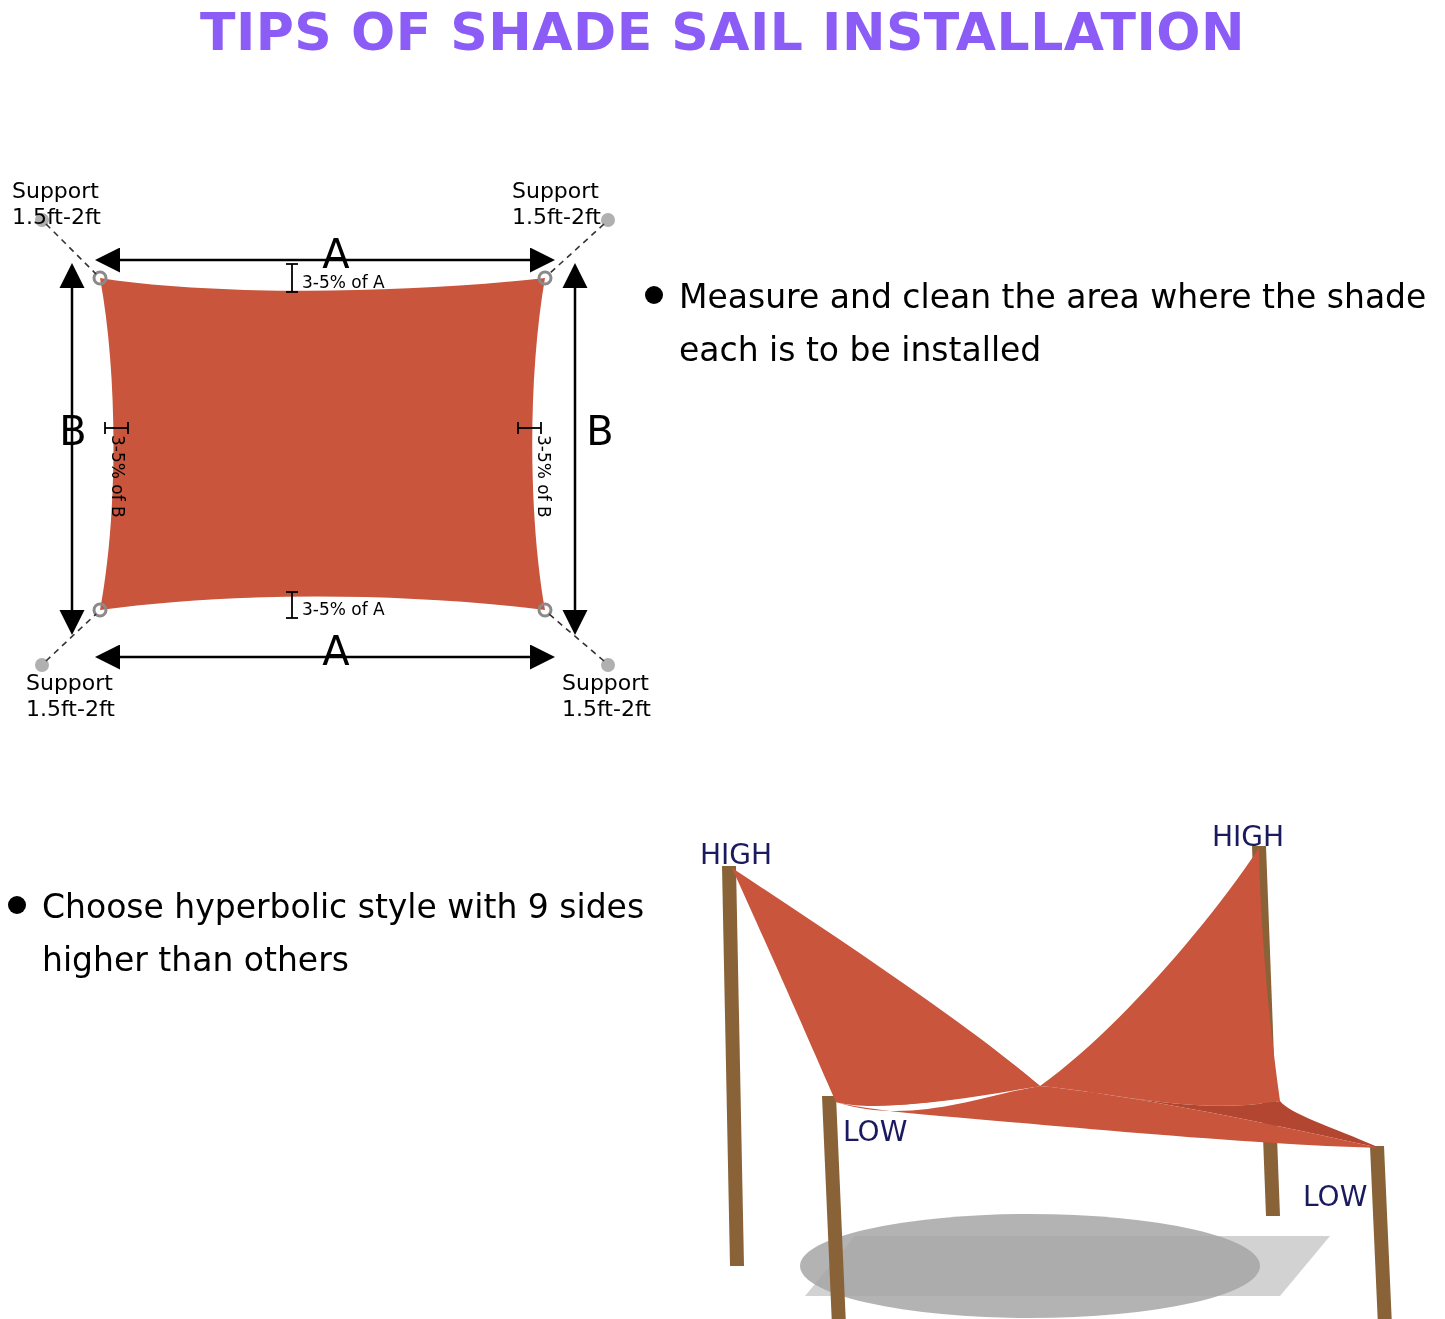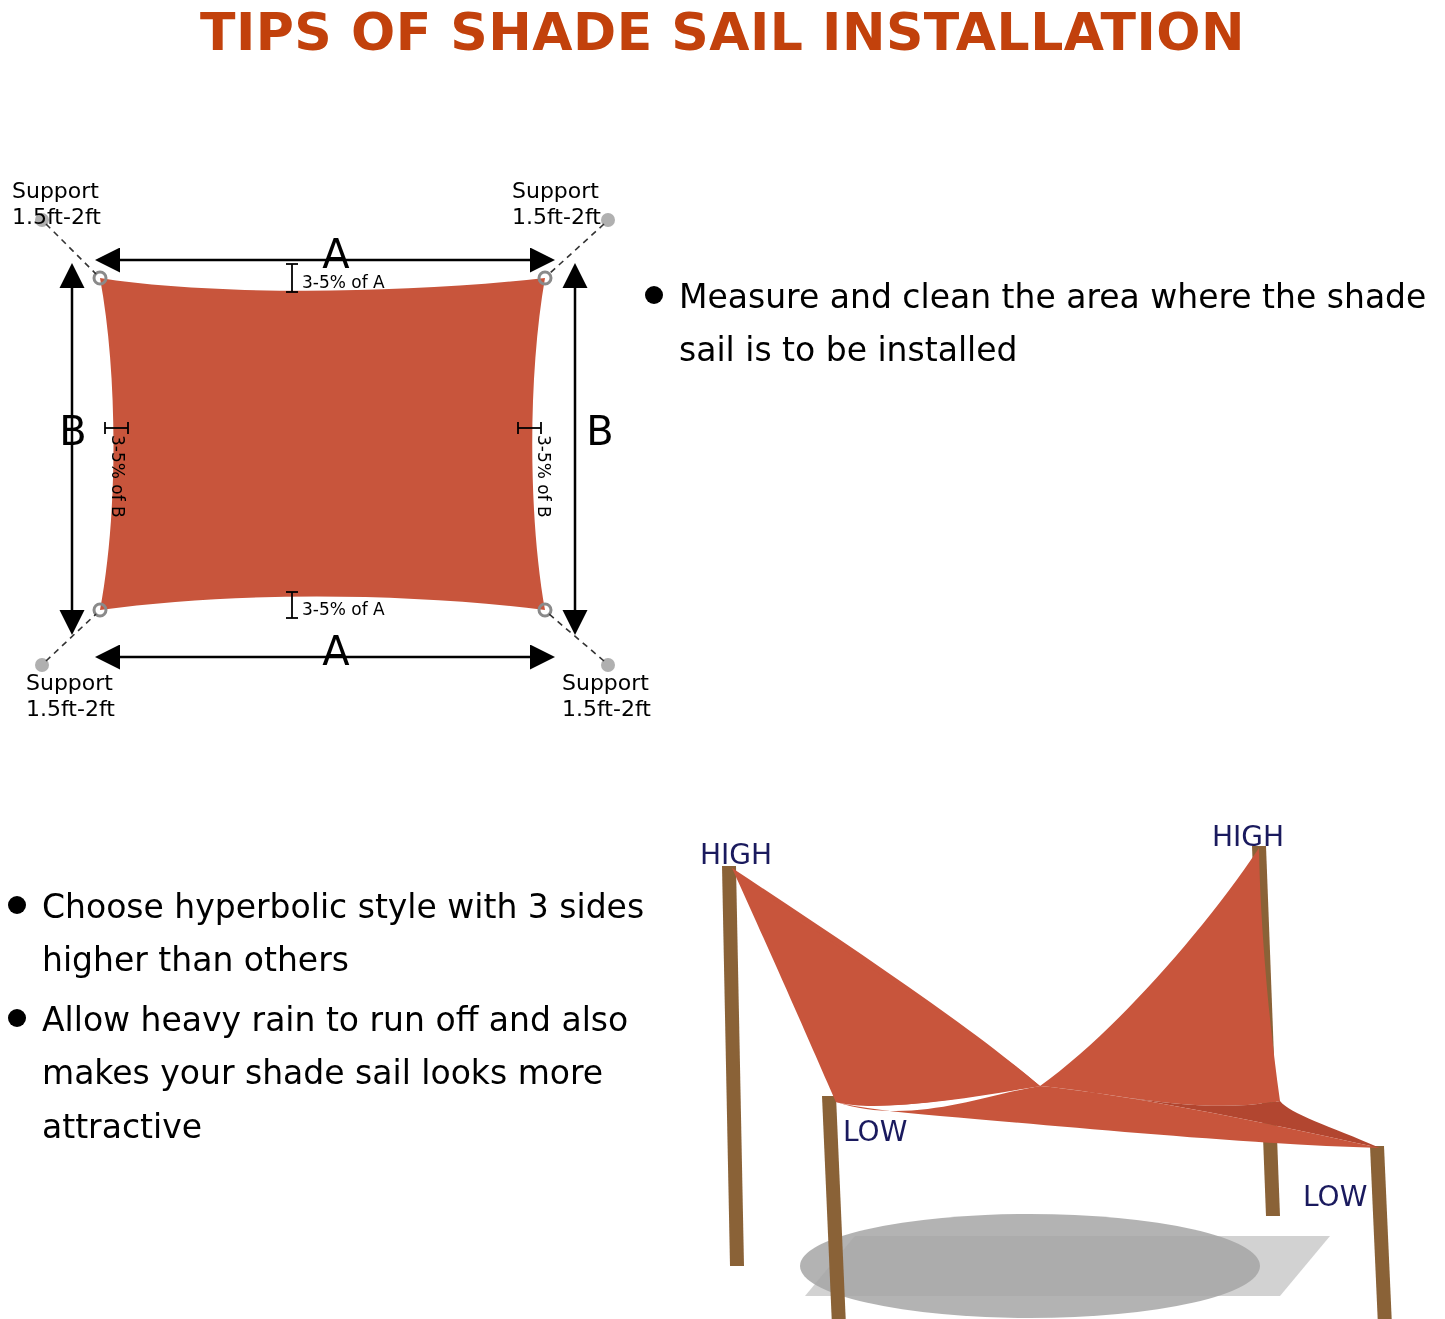--- a/index.html
+++ b/index.html
@@ -20,21 +20,21 @@
   .title {
     position: absolute;
     top: 2px;
     left: 0;
     width: 1445px;
     text-align: center;
     font-family: "DejaVu Sans", sans-serif;
     font-weight: bold;
     font-size: 52px;
     letter-spacing: 0.5px;
-    color: #c2410c;
+    color: #8b5cf6;
     white-space: nowrap;
   }
 
   
   .top-diagram {
     position: absolute;
     left: 0px;
     top: 160px;
     width: 680px;
     height: 570px;
@@ -176,32 +176,28 @@
     <text x="26" y="556" font-family="DejaVu Sans, sans-serif" font-size="22" fill="#000">1.5ft-2ft</text>
 
     <text x="562" y="530" font-family="DejaVu Sans, sans-serif" font-size="22" fill="#000">Support</text>
     <text x="562" y="556" font-family="DejaVu Sans, sans-serif" font-size="22" fill="#000">1.5ft-2ft</text>
   </svg>
 </div>
 
 <div class="top-bullets">
   <div class="bullet-row">
     <span class="bullet-dot"></span>
-    <span class="bullet-text">Measure and clean the area where the shade sail is to be installed</span>
+    <span class="bullet-text">Measure and clean the area where the shade each is to be installed</span>
   </div>
 </div>
 
 <div class="bottom-bullets">
   <div class="bullet-row">
     <span class="bullet-dot"></span>
-    <span class="bullet-text">Choose hyperbolic style with 3 sides higher than others</span>
-  </div>
-  <div class="bullet-row">
-    <span class="bullet-dot"></span>
-    <span class="bullet-text">Allow heavy rain to run off and also makes your shade sail looks more attractive</span>
+    <span class="bullet-text">Choose hyperbolic style with 9 sides higher than others</span>
   </div>
 </div>
 
 <div class="bottom-diagram">
   <svg width="805" height="539" viewBox="0 0 805 539" xmlns="http://www.w3.org/2000/svg">
 
     <ellipse cx="390" cy="470" rx="230" ry="52" fill="#a6a6a6" opacity="0.85"></ellipse>
     <path d="M165,500 L640,500 L690,440 L215,440 Z" fill="#a6a6a6" opacity="0.5"></path>
 
     <path d="M82,70 L96,70 L104,470 L90,470 Z" fill="#8a6237"></path>

